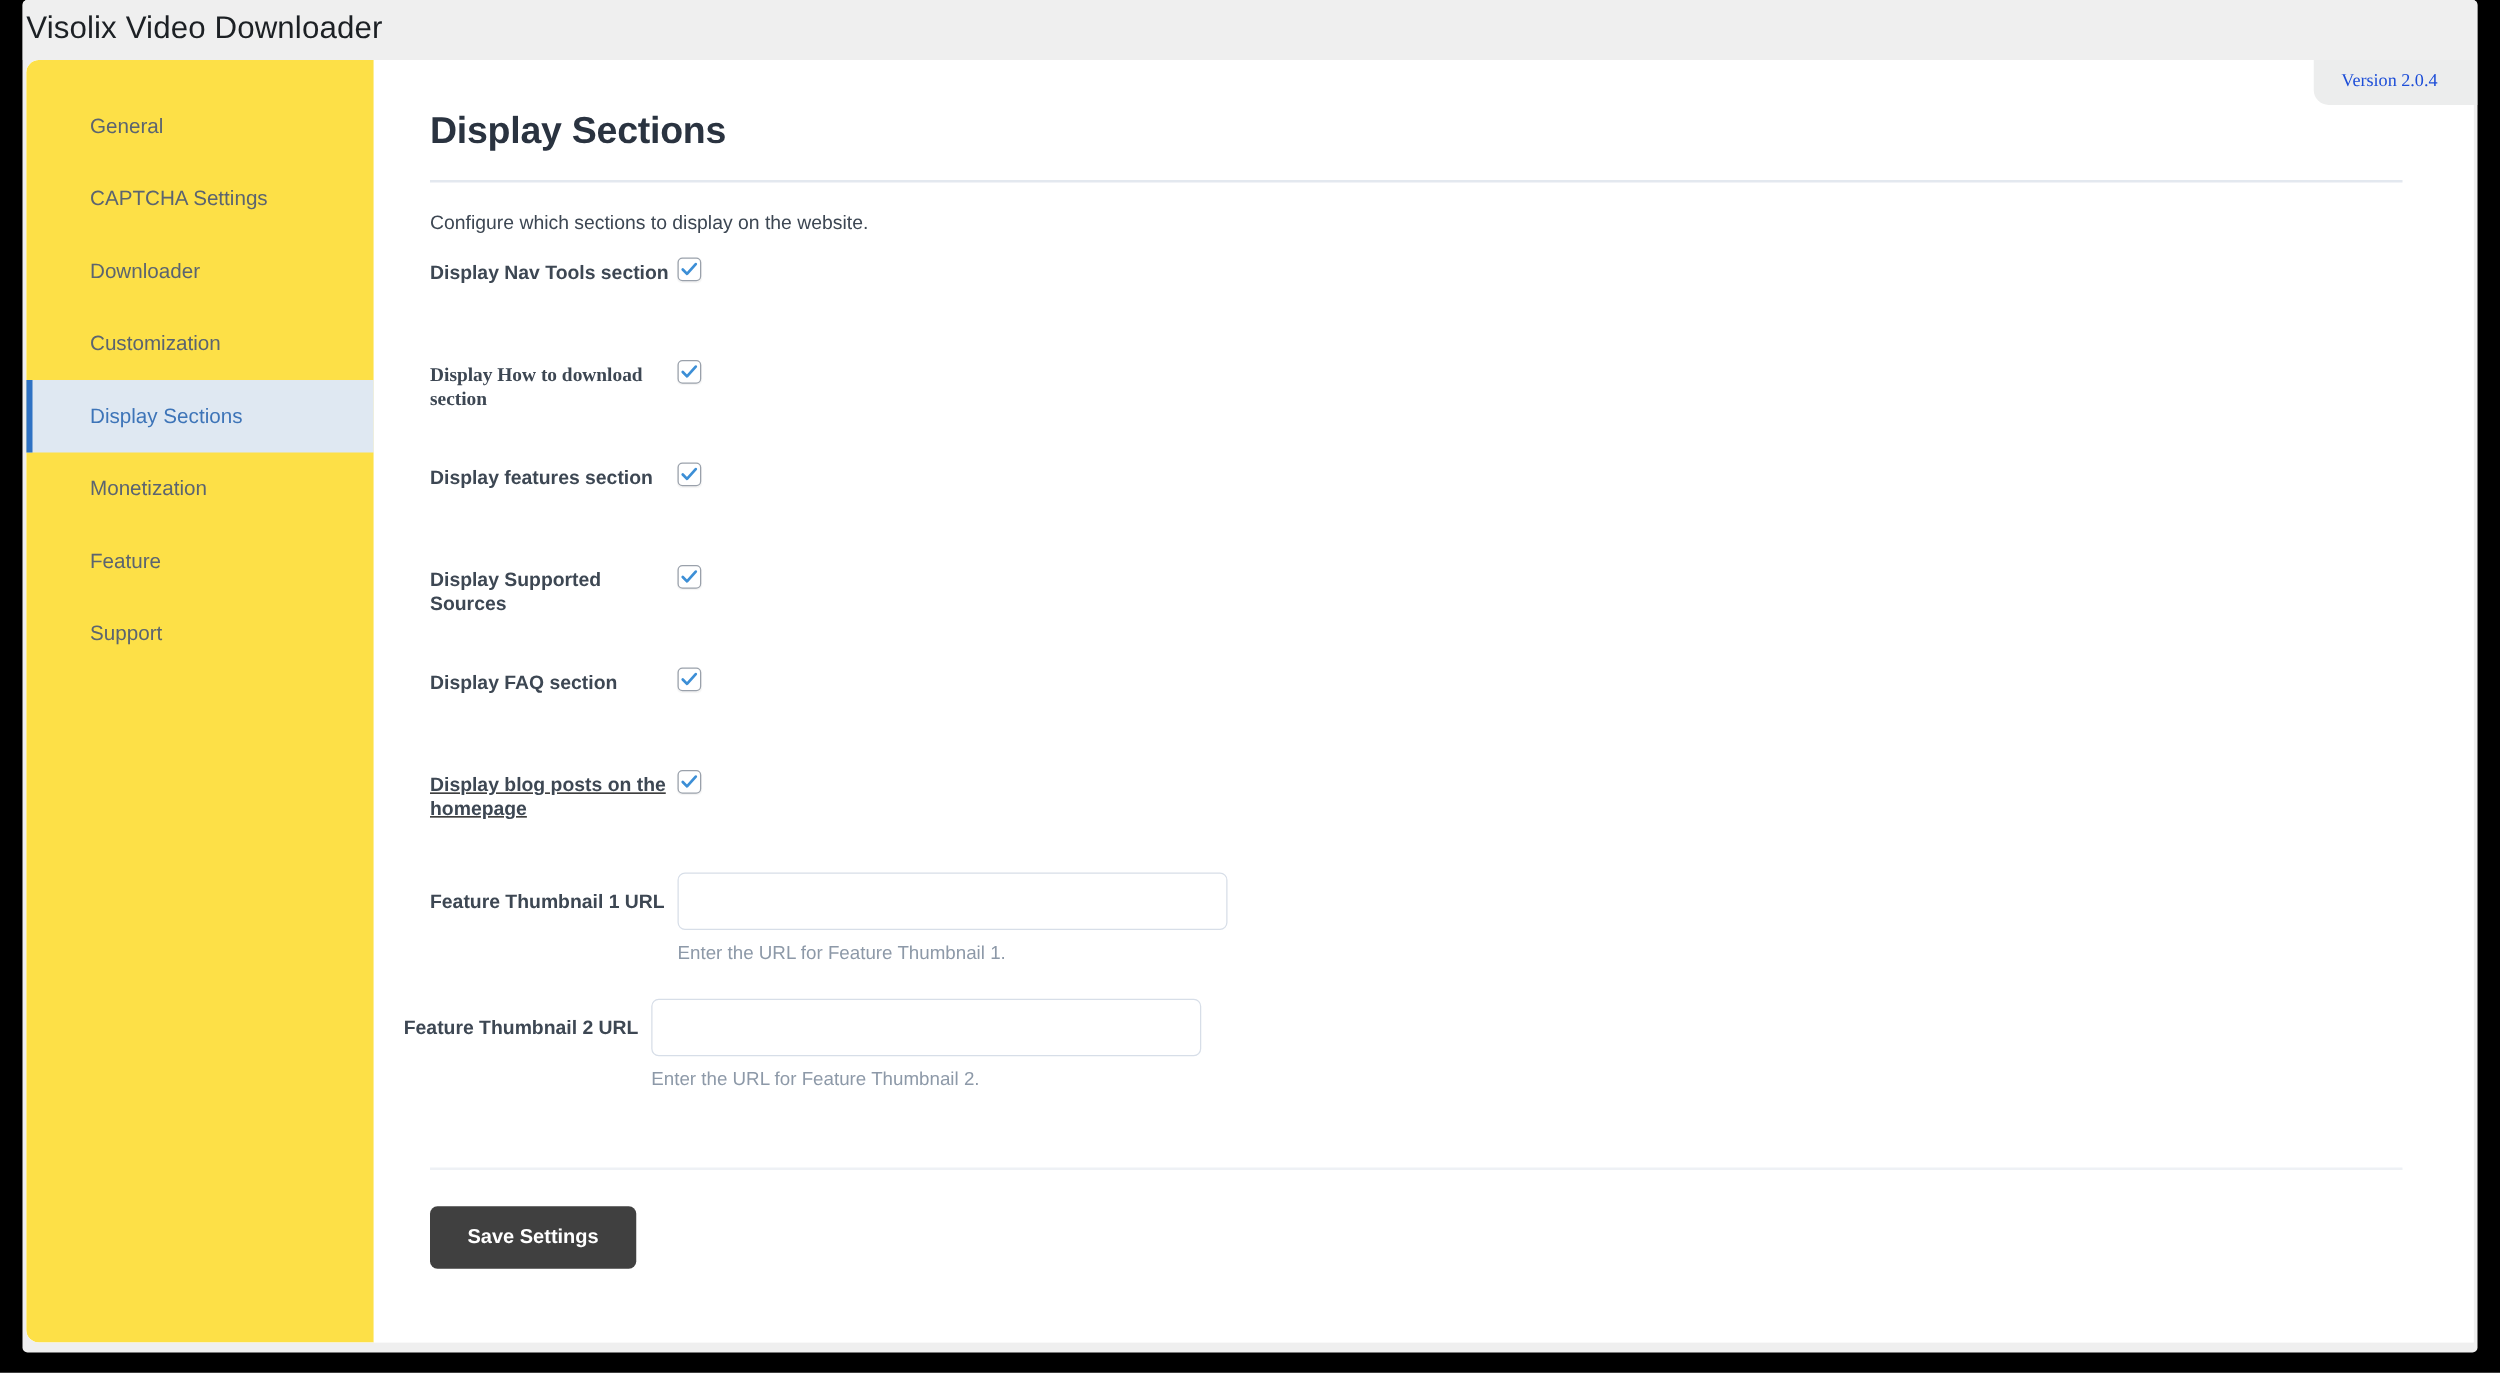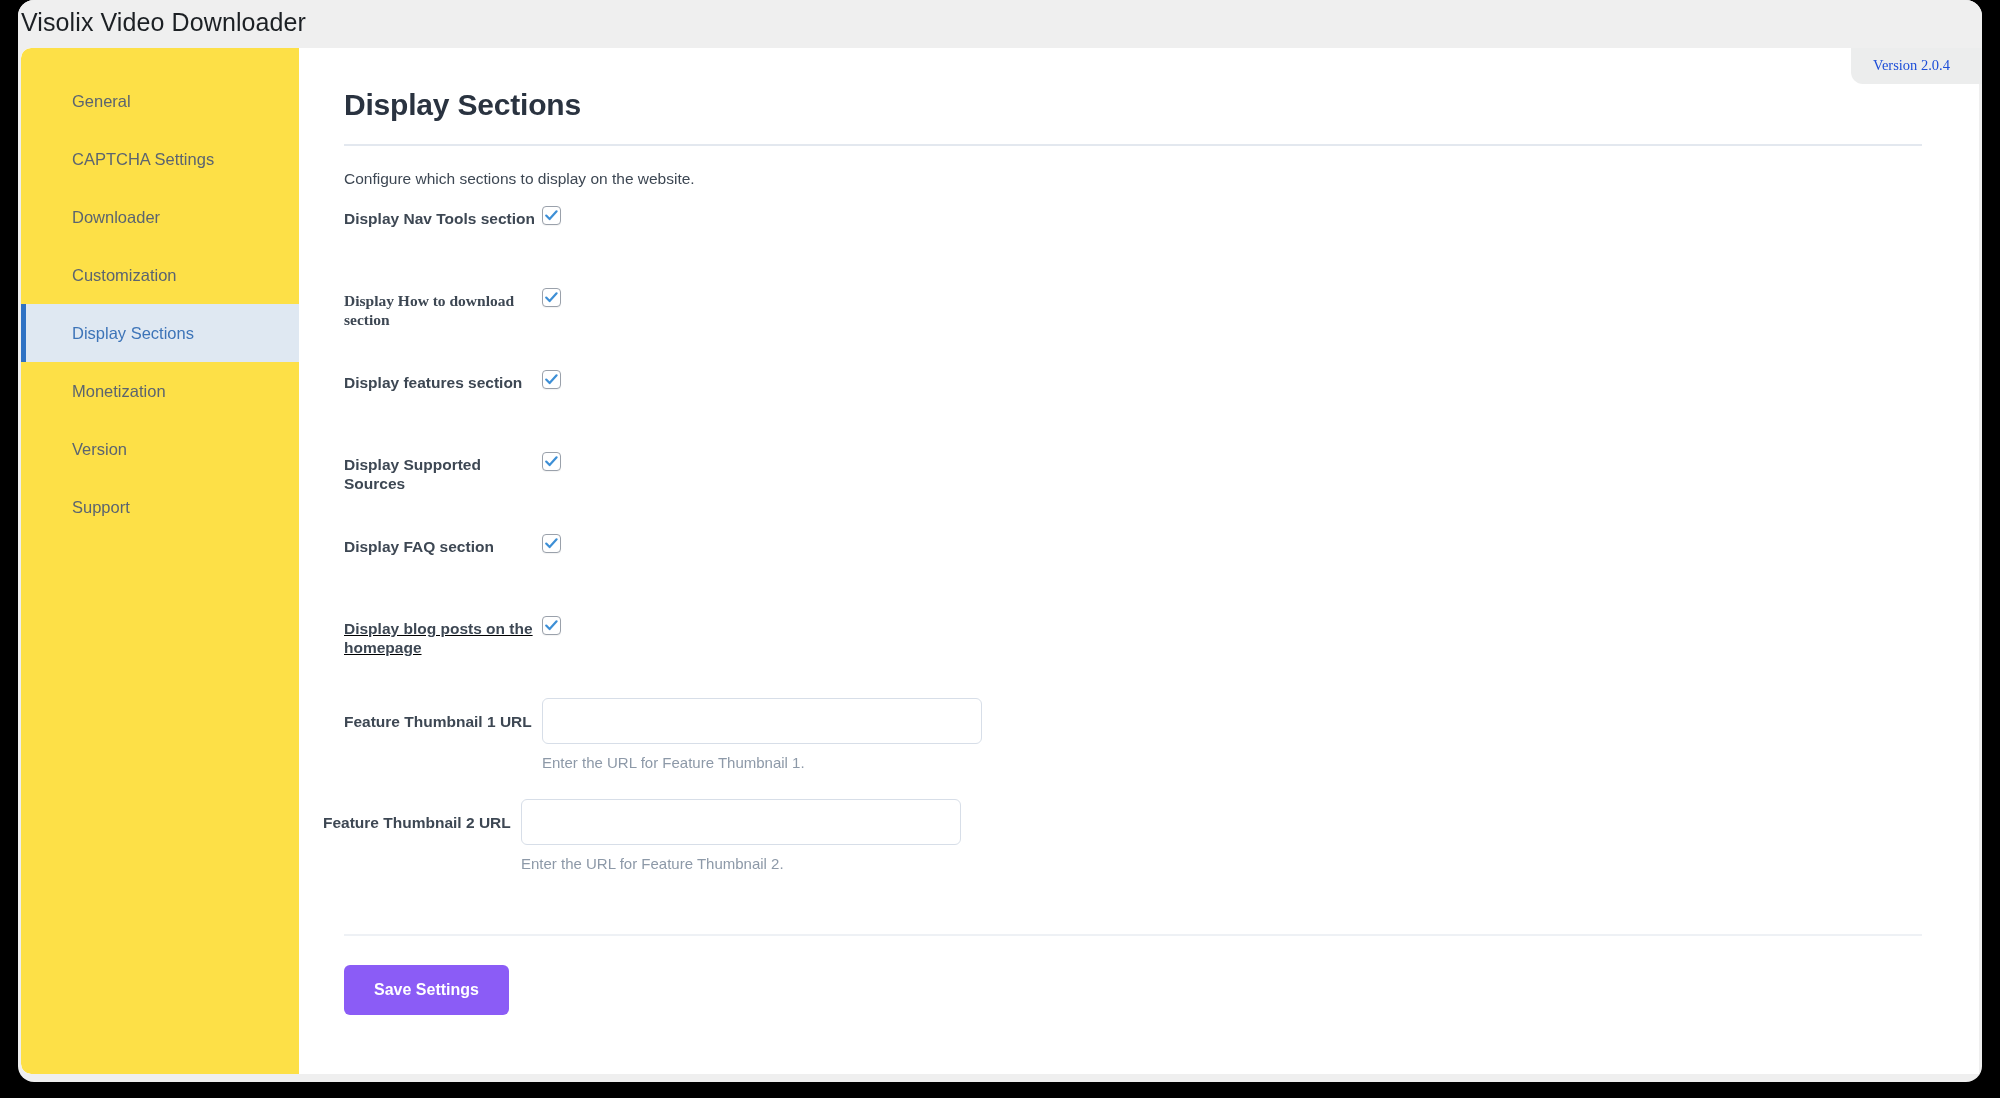--- a/index.html
+++ b/index.html
@@ -13,21 +13,21 @@
   }
 
   
   #app-window {
     position: absolute;
     left: 18px;
     top: 0px;
     width: 1964px;
     height: 1082px;
     background: #efefef;
-    border-radius: 16px;
+    border-radius: 4px;
     overflow: hidden;
     box-shadow: 0 2px 12px rgba(0,0,0,0.18);
   }
 
   #window-titlebar {
     position: absolute;
     left: 0; top: 0;
     width: 100%;
     height: 48px;
     background: #efefef;
@@ -222,21 +222,21 @@
     top: 886px;
     width: 1578px;
     height: 2px;
     background: #eef1f5;
   }
 
   #save-button {
     position: absolute;
     left: 45px;
     top: 917px;
-    background: #8b5cf6;
+    background: #404040;
     color: #ffffff;
     font-size: 16px;
     font-weight: 700;
     border: none;
     border-radius: 6px;
     padding: 16px 30px;
     cursor: pointer;
     font-family: "Liberation Sans", sans-serif;
   }
 </style>
@@ -266,21 +266,21 @@
         <div class="nav-item">
           <span>Customization</span>
         </div>
         <div class="nav-item active">
           <span>Display Sections</span>
         </div>
         <div class="nav-item">
           <span>Monetization</span>
         </div>
         <div class="nav-item">
-          <span>Version</span>
+          <span>Feature</span>
         </div>
         <div class="nav-item">
           <span>Support</span>
         </div>
       </nav>
 
     <main id="main-panel">
 
       <h1 id="page-title">Display Sections</h1>
       <div id="title-rule"></div>

